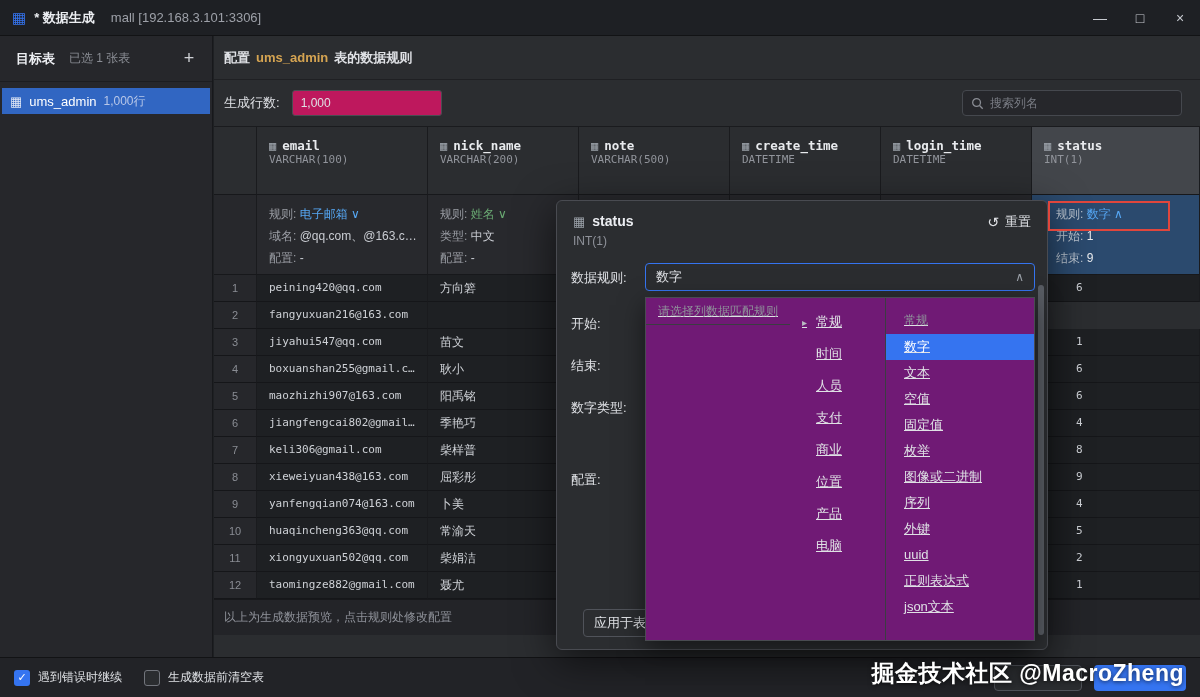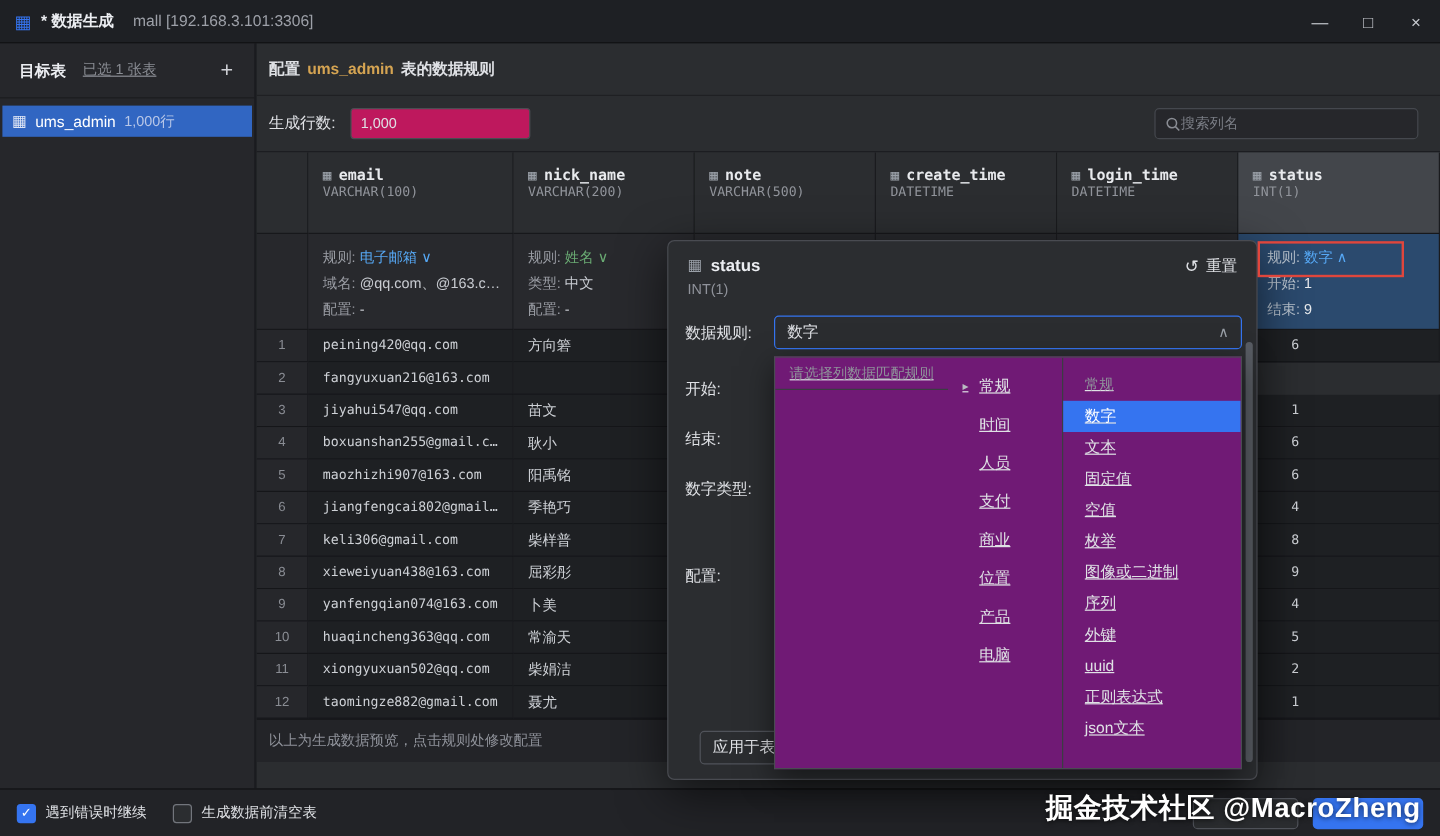--- a/index.html
+++ b/index.html
@@ -16,38 +16,38 @@
   .app-icon { color:#3574f0; font-size:15px; margin:0 8px 0 12px; }
   .tb-title { font-weight:bold; color:#eceef2; }
   .tb-sub { color:#9da0a8; margin-left:16px; }
   .tb-controls { margin-left:auto; display:flex; }
   .tb-btn { width:40px; height:36px; line-height:36px; text-align:center; color:#c7cad0; font-size:14px; cursor:default; }
   
   .sidebar { position:absolute; left:0; top:36px; width:213px; bottom:40px;
     background:#26272b; border-right:1px solid #17181b; z-index:5; }
   .sb-header { height:46px; display:flex; align-items:center; padding:0 12px 0 16px; border-bottom:1px solid #1c1d20; }
   .sb-title { font-weight:bold; color:#eceef2; }
-  .sb-info { color:#8a8d94; font-size:12px; margin-left:14px;text-decoration:underline; }
+  .sb-info { color:#8a8d94; font-size:12px; margin-left:14px; }
   .sb-add { margin-left:auto; font-size:18px; color:#cfd1d6; width:22px; text-align:center; }
   .sb-item { margin:6px 2px 0 2px; height:26px; display:flex; align-items:center; padding:0 8px; gap:7px; }
   .sb-item.selected { background:#3166c2; }
   .sb-item-icon { font-size:13px; color:#dfe6f5; }
   .sb-item-name { color:#ffffff; }
   .sb-item-rows { color:#b8c7e8; font-size:12px; }
   
   .main { position:absolute; left:214px; top:36px; right:0; bottom:40px; background:#2b2d30; }
   .config-band { position:absolute; left:0; right:0; top:0; height:44px; display:flex; align-items:center;
     padding-left:10px; border-bottom:1px solid #1f2023; font-weight:bold; }
   .cfg-table { color:#d5a452; margin:0 6px; }
   .gen-row { position:absolute; left:0; right:0; top:44px; height:46px; display:flex; align-items:center; padding:0 18px 0 10px; }
   .gen-label { margin-right:12px; }
   .gen-input { width:150px; height:26px; background:#be185d; border:1px solid #4a4d52; border-radius:3px;
     color:#dfe1e5; padding:0 8px; font-size:12px; font-family:inherit; }
   .search-box { margin-left:auto; width:220px; height:26px; background:#26272b; border:1px solid #45484e;
-    border-radius:4px; display:flex; align-items:center; padding:0 8px; }
+    border-radius:4px; display:flex; align-items:center; padding:0 8px; gap:6px; }
   .search-box input { flex:1; background:transparent; border:none; outline:none; color:#dfe1e5; font-size:12px; font-family:inherit; }
   .search-box input::placeholder { color:#7a7d85; }
   
   .table { position:absolute; left:0; right:0; top:90px; }
   .grid { display:grid; grid-template-columns:43px 171px 151px 151px 151px 151px 1fr; }
   .thead { border-top:1px solid #1a1b1e; }
   .hgutter { background:#2b2d30; border-right:1px solid #1a1b1e; border-bottom:1px solid #17181b; }
   .hcell { background:#2b2d30; border-right:1px solid #1a1b1e; border-bottom:1px solid #17181b; padding:11px 12px; height:68px; }
   .hcell.selected { background:#43464b; }
   .hname { display:flex; align-items:center; gap:6px; font-weight:bold; color:#e8eaed;
@@ -426,22 +426,22 @@
           <div class="dd-cat">
             <span class="dd-tri"></span>
             <span>电脑</span>
           </div>
         </div>
       <div class="dd-list">
         <div class="dd-group">常规</div>
         <div id="dd-items">
             <div class="dd-item selected">数字</div>
             <div class="dd-item">文本</div>
+            <div class="dd-item">空值</div>
             <div class="dd-item">固定值</div>
-            <div class="dd-item">空值</div>
             <div class="dd-item">枚举</div>
             <div class="dd-item">图像或二进制</div>
             <div class="dd-item">序列</div>
             <div class="dd-item">外键</div>
             <div class="dd-item">uuid</div>
             <div class="dd-item">正则表达式</div>
             <div class="dd-item">json文本</div>
           </div>
       </div>
     </div>

